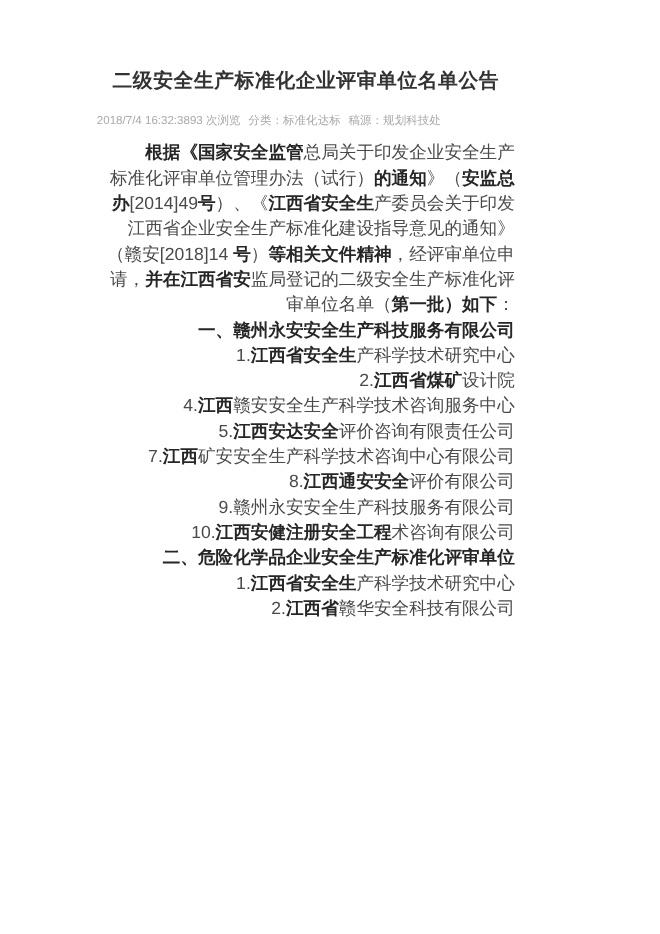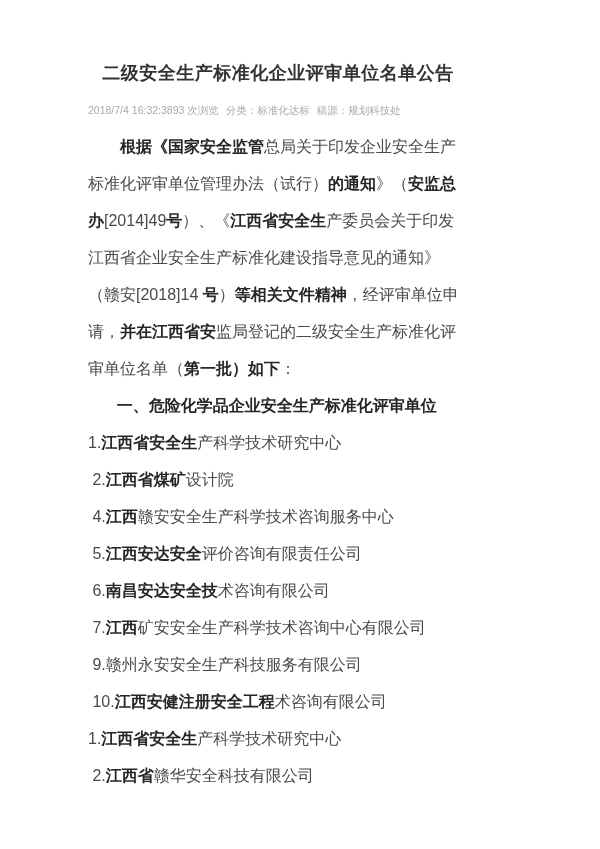--- a/index.html
+++ b/index.html
@@ -31,24 +31,25 @@
   .meta {
     font-size: 10.5px;
     color: #a9a9a9;
     line-height: 15px;
     margin: 1px 0 10px 0;
     white-space: nowrap;
   }
   .meta span { margin-right: 7px; }
   .para, .item, .section-heading {
     font-size: 16px;
-    line-height: 37px;
+    line-height: 23px;
     margin: 0;
     font-weight: 400;
     color: #4a4a4a;
+    text-align: right;
   }
   .para { text-indent: 2em; }
   .section-heading {
     font-weight: 700;
     color: #262626;
     text-indent: 1.8em;
     font-size: 16px;
   }
   .item { white-space: pre-wrap; }
   .b { font-weight: 700; color: #262626; }
@@ -60,25 +61,26 @@
 <div class="page">
   <h1 class="title">二级安全生产标准化企业评审单位名单公告</h1>
 
   <div class="meta">
     <span>2018/7/4 16:32:3893 次浏览</span><span>分类：标准化达标</span><span>稿源：规划科技处</span>
   </div>
 
   <p class="para" id="intro-paragraph"><span class="b">根据《国家安全监管</span><span class="n">总局关于印发企业安全生产标准化评审单位管理办法（试行）</span><span class="b">的通知</span><span class="n">》（</span><span class="b">安监总办</span><span class="n">[2014]49</span><span class="b">号</span><span class="n">）、《</span><span class="b">江西省安全生</span><span class="n">产委员会关于印发江西省企业安全生产标准化建设指导意见的通知》（赣安[2018]14 </span><span class="b">号</span><span class="n">）</span><span class="b">等相关文件精神</span><span class="n">，经评审单位申请，</span><span class="b">并在江西省安</span><span class="n">监局登记的二级安全生产标准化评审单位名单（</span><span class="b">第一批）如下</span><span class="n">：</span></p>
 
   <div id="sections">
-      <h2 class="section-heading">一、危险化学品企业安全生产标准化评审单位</h2>
+      <h2 class="section-heading">一、赣州永安安全生产科技服务有限公司</h2>
       <p class="item"><span class="n">1.</span><span class="b">江西省安全生</span><span class="n">产科学技术研究中心</span></p>
       <p class="item"><span class="n"> 2.</span><span class="b">江西省煤矿</span><span class="n">设计院</span></p>
       <p class="item"><span class="n"> 4.</span><span class="b">江西</span><span class="n">赣安安全生产科学技术咨询服务中心</span></p>
       <p class="item"><span class="n"> 5.</span><span class="b">江西安达安全</span><span class="n">评价咨询有限责任公司</span></p>
-      <p class="item"><span class="n"> 6.</span><span class="b">南昌安达安全技</span><span class="n">术咨询有限公司</span></p>
       <p class="item"><span class="n"> 7.</span><span class="b">江西</span><span class="n">矿安安全生产科学技术咨询中心有限公司</span></p>
+      <p class="item"><span class="n"> 8.</span><span class="b">江西通安安全</span><span class="n">评价有限公司</span></p>
       <p class="item"><span class="n"> 9.赣州永安安全生产科技服务有限公司</span></p>
       <p class="item"><span class="n"> 10.</span><span class="b">江西安健注册安全工程</span><span class="n">术咨询有限公司</span></p>
+      <h2 class="section-heading">二、危险化学品企业安全生产标准化评审单位</h2>
       <p class="item"><span class="n">1.</span><span class="b">江西省安全生</span><span class="n">产科学技术研究中心</span></p>
       <p class="item"><span class="n"> 2.</span><span class="b">江西省</span><span class="n">赣华安全科技有限公司</span></p>
     </div>
 </div>
 
 </body></html>

